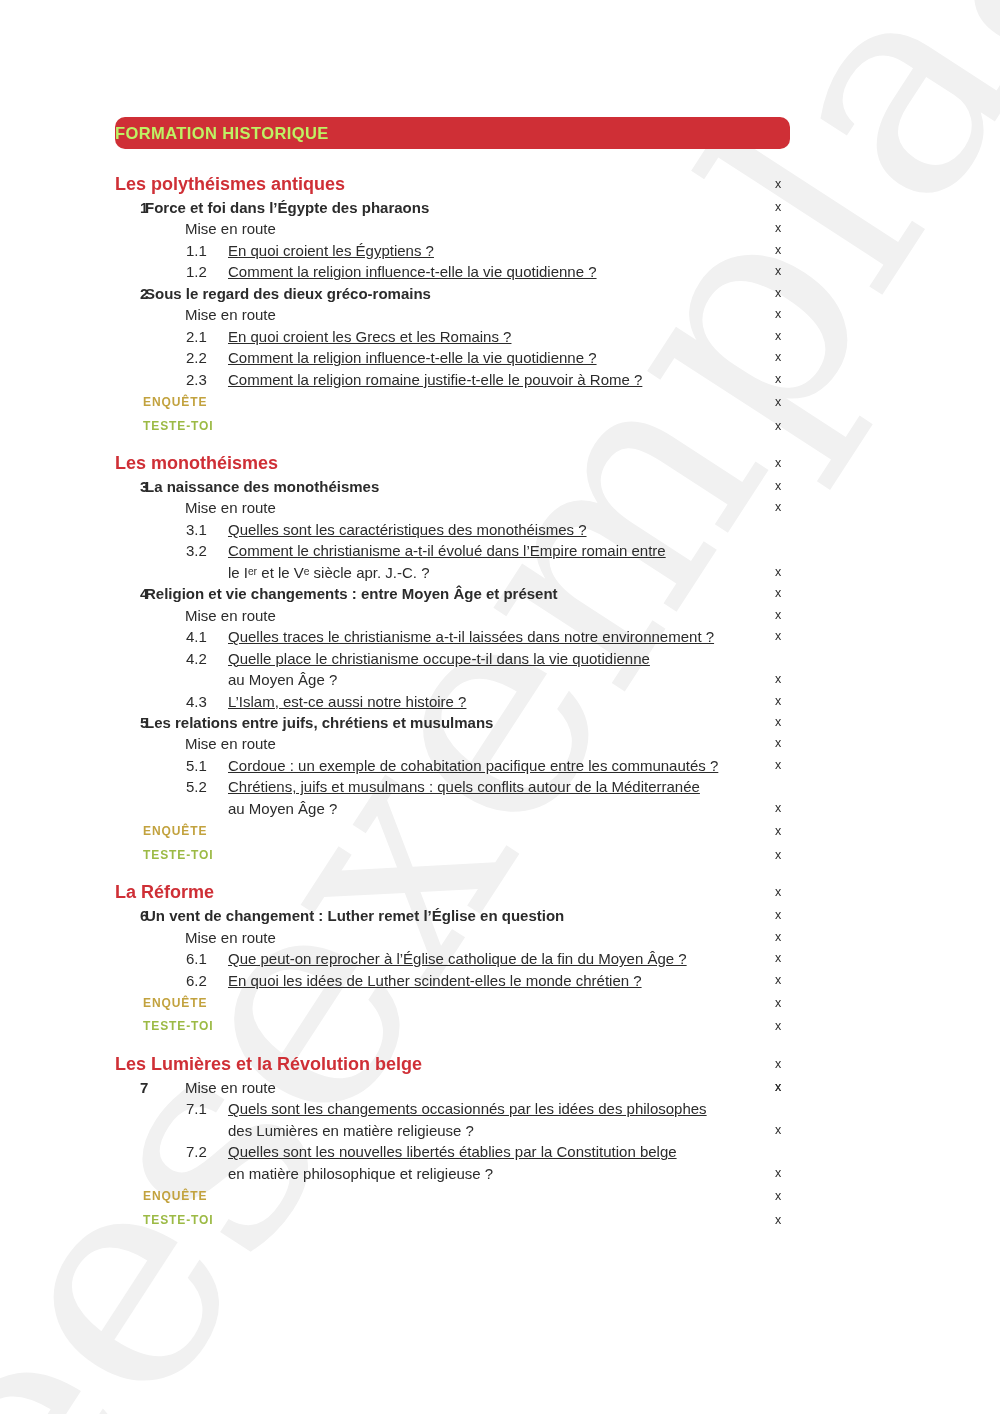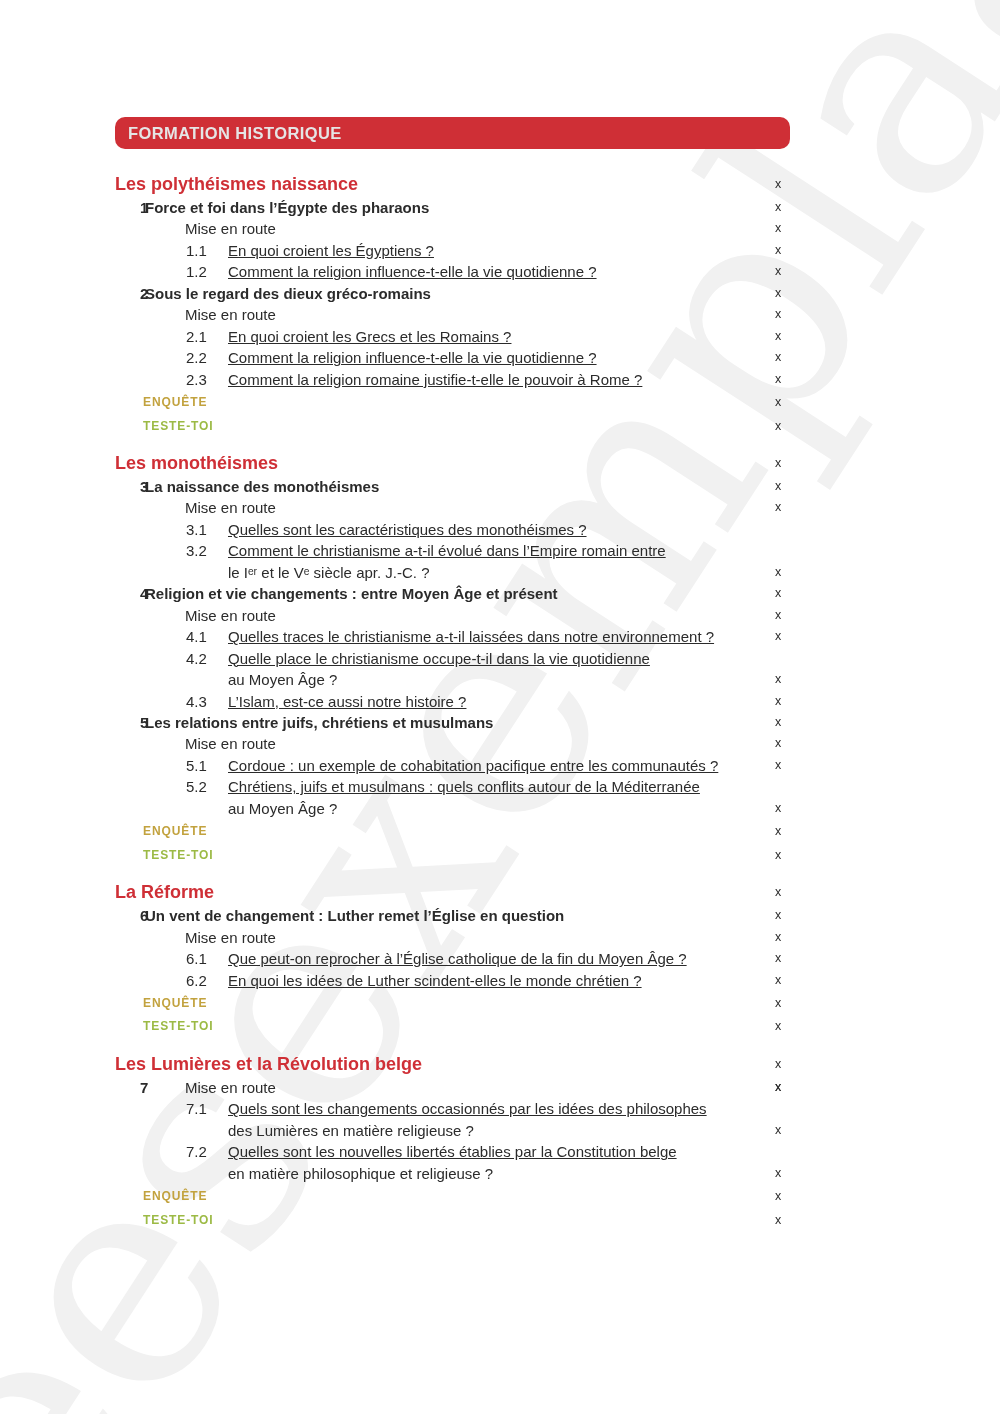--- a/index.html
+++ b/index.html
@@ -16,22 +16,22 @@
     transform:translate(-50%,-50%) rotate(-57deg);
     font-family:"DejaVu Serif",serif;
     font-size:300px;font-weight:normal;
     color:#f1f1f1;white-space:nowrap;
     z-index:0;user-select:none;
   }
   .content{position:absolute;left:115px;top:117px;width:705px;z-index:1;}
   .header-bar{
     width:675px;height:32px;box-sizing:border-box;
     background:#cf2f36;border-radius:10px;
-    color:#e5e5e5;font-weight:bold;font-size:16.5px;letter-spacing:0.4px;
-    display:flex;align-items:center;padding-left:13px;
+    color:#bef264;font-weight:bold;font-size:16.5px;letter-spacing:0.4px;
+    display:flex;align-items:center;padding-left:0;
     margin-bottom:22px;
   }
   .row{position:relative;line-height:21.45px;font-size:15px;}
   .row .page{
     position:absolute;left:660px;top:0;
     font-size:12.5px;font-weight:normal;color:#2b2b2b;
     letter-spacing:0;line-height:inherit;
   }
   .row .txt{display:inline-block;}
   .row .num{position:absolute;top:0;}
@@ -51,21 +51,21 @@
 </head>
 <body>
 
 <div class="watermark">Leesexemplaar</div>
 
 <div class="content">
   <div class="header-bar">
     <span>FORMATION HISTORIQUE</span>
   </div>
   <div class="toc">
-      <div class="row row-section"><span class="txt">Les polythéismes naissance</span><span class="page">x</span></div>
+      <div class="row row-section"><span class="txt">Les polythéismes antiques</span><span class="page">x</span></div>
       <div class="row row-chapter"><span class="num">1</span><span class="txt">Force et foi dans l’Égypte des pharaons</span><span class="page">x</span></div>
       <div class="row row-plain"><span class="txt">Mise en route</span><span class="page">x</span></div>
       <div class="row row-sub"><span class="num">1.1</span><span class="txt">En quoi croient les Égyptiens ?</span><span class="page">x</span></div>
       <div class="row row-sub"><span class="num">1.2</span><span class="txt">Comment la religion influence-t-elle la vie quotidienne ?</span><span class="page">x</span></div>
       <div class="row row-chapter"><span class="num">2</span><span class="txt">Sous le regard des dieux gréco-romains</span><span class="page">x</span></div>
       <div class="row row-plain"><span class="txt">Mise en route</span><span class="page">x</span></div>
       <div class="row row-sub"><span class="num">2.1</span><span class="txt">En quoi croient les Grecs et les Romains ?</span><span class="page">x</span></div>
       <div class="row row-sub"><span class="num">2.2</span><span class="txt">Comment la religion influence-t-elle la vie quotidienne ?</span><span class="page">x</span></div>
       <div class="row row-sub"><span class="num">2.3</span><span class="txt">Comment la religion romaine justifie-t-elle le pouvoir à Rome ?</span><span class="page">x</span></div>
       <div class="row row-enquete"><span class="txt">ENQUÊTE</span><span class="page">x</span></div>

